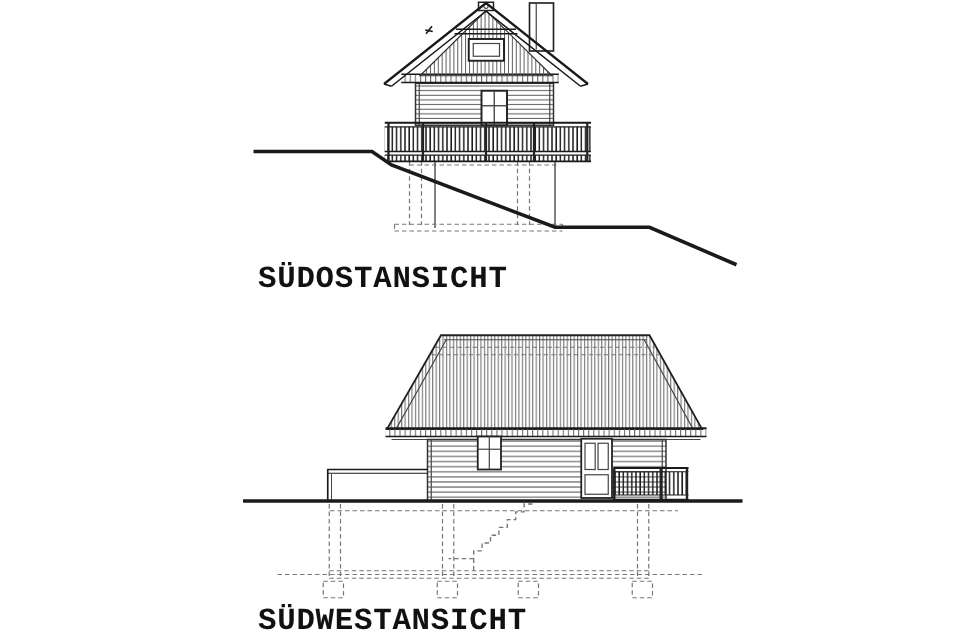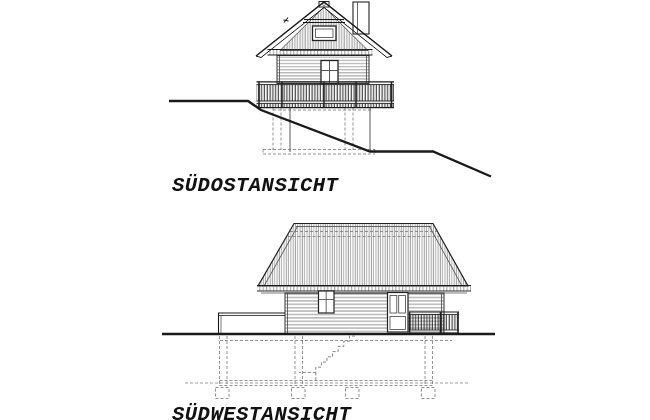--- a/index.html
+++ b/index.html
@@ -1,17 +1,17 @@
 <!DOCTYPE html>
 <html><head>
 <meta charset="utf-8">
 <style>
   html,body{margin:0;padding:0;background:#ffffff;}
   .sheet{width:526px;height:420px;position:relative;overflow:hidden;background:#fff;
-         font-family:"Liberation Mono","DejaVu Sans Mono",monospace;font-style:italic;}
+         font-family:"Liberation Mono","DejaVu Sans Mono",monospace;}
   svg{display:block;}
   text.view-label{font-family:"Liberation Mono","DejaVu Sans Mono",monospace;
                   font-weight:bold;font-size:20.5px;letter-spacing:0.5px;fill:#111;}
   .ln{stroke:#1a1a1a;fill:none;}
   .thin{stroke:#444;fill:none;}
   .dash{stroke:#777;fill:none;stroke-dasharray:3 2;}
 </style>
 </head>
 <body>
 

